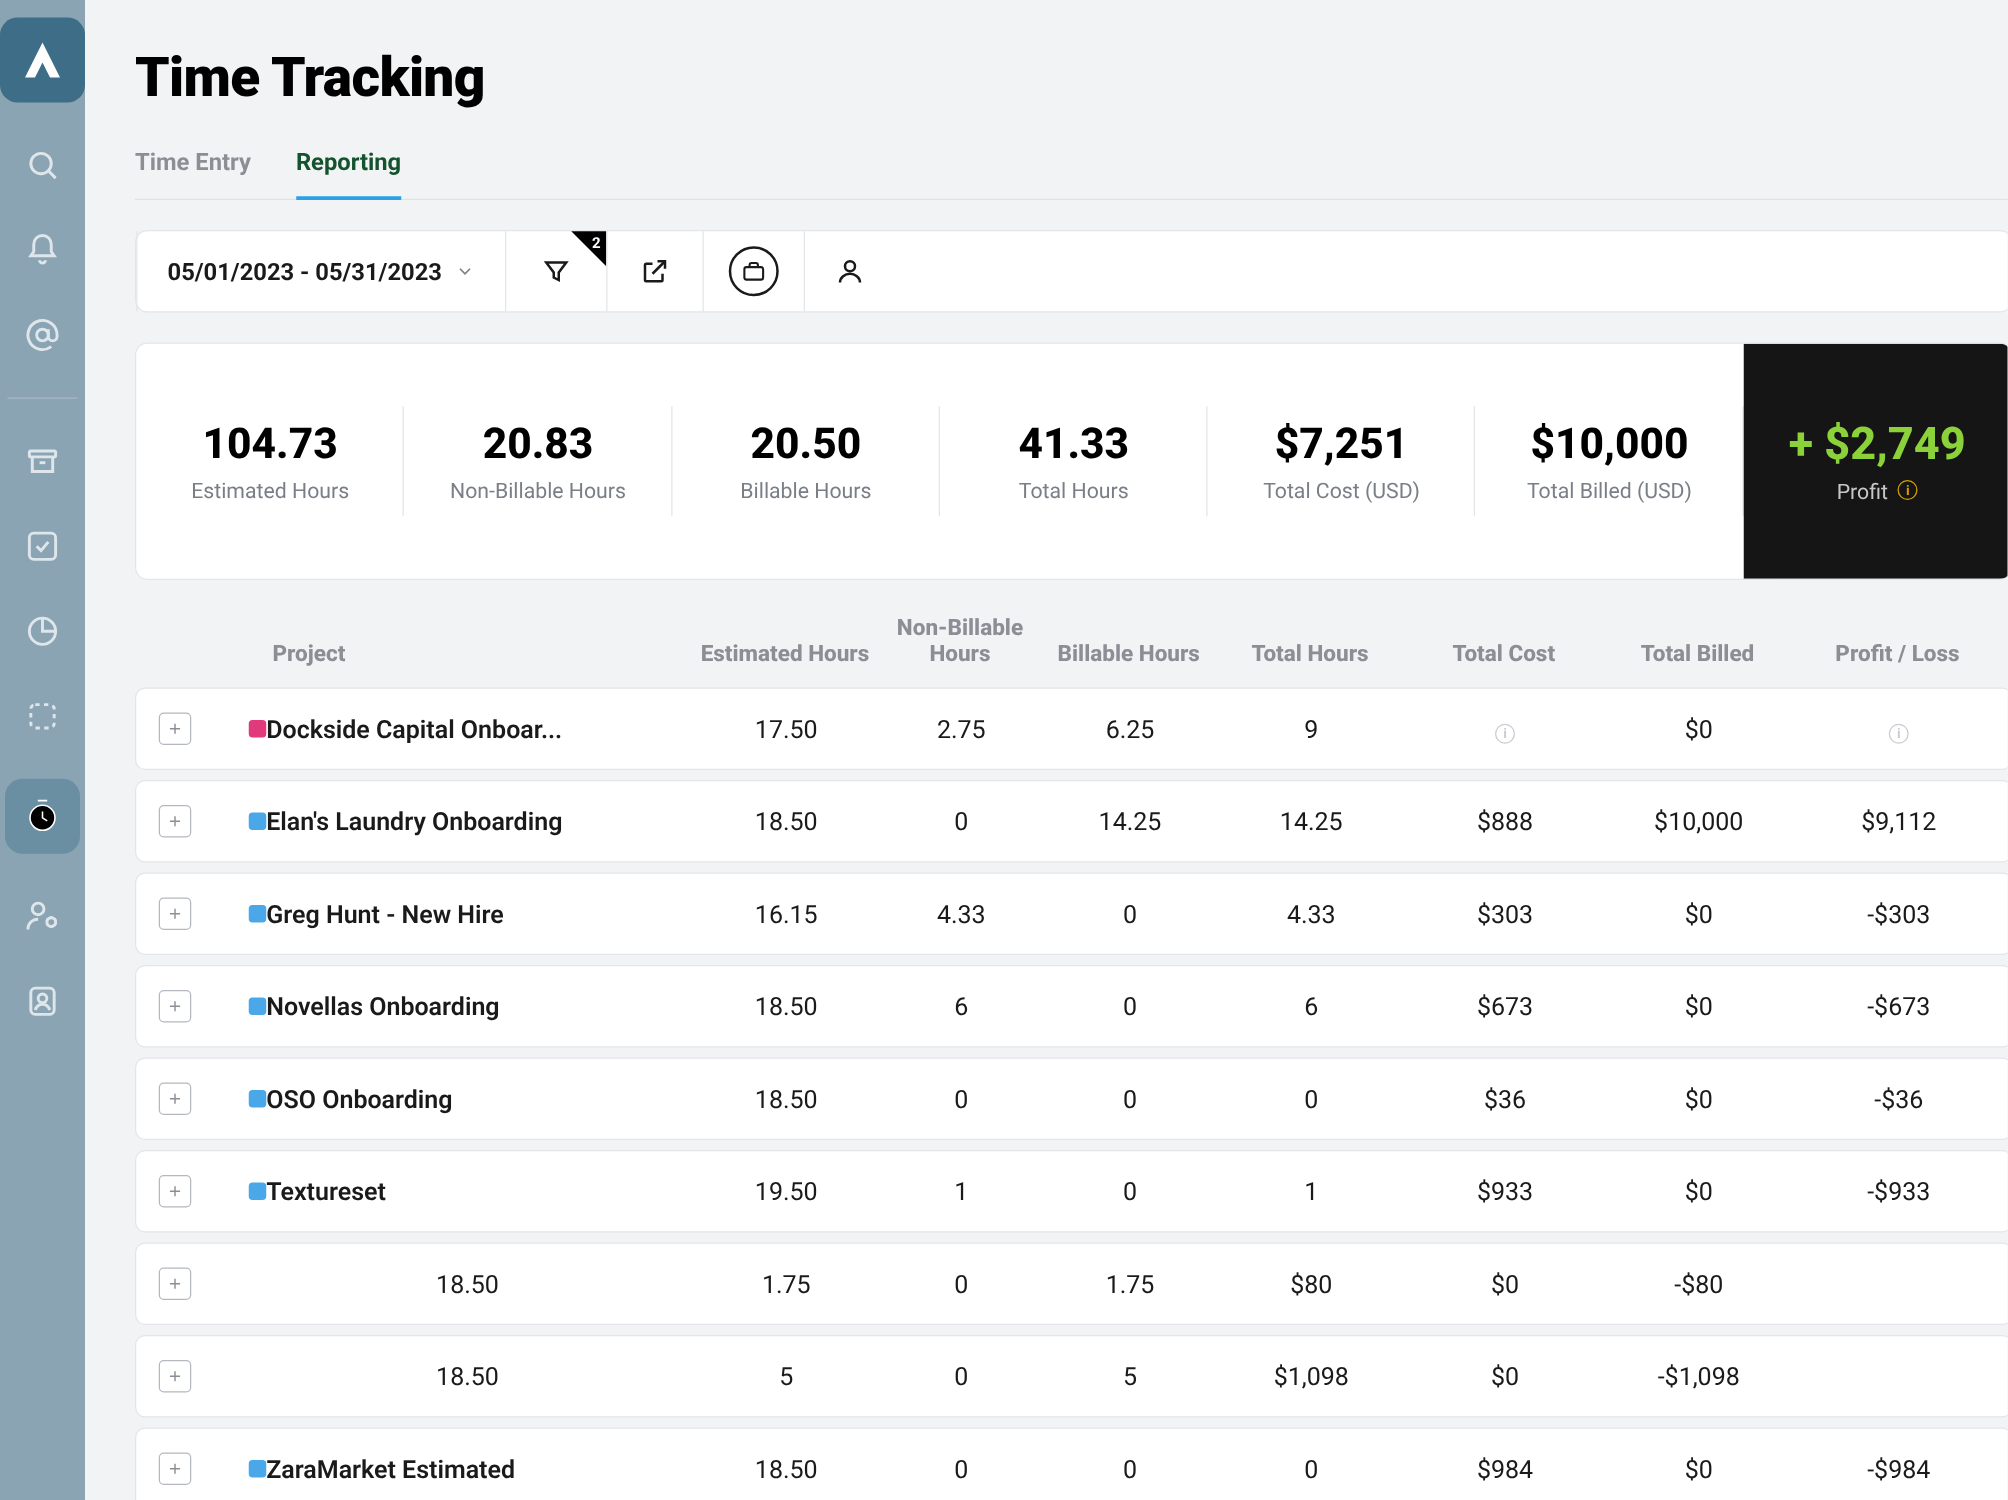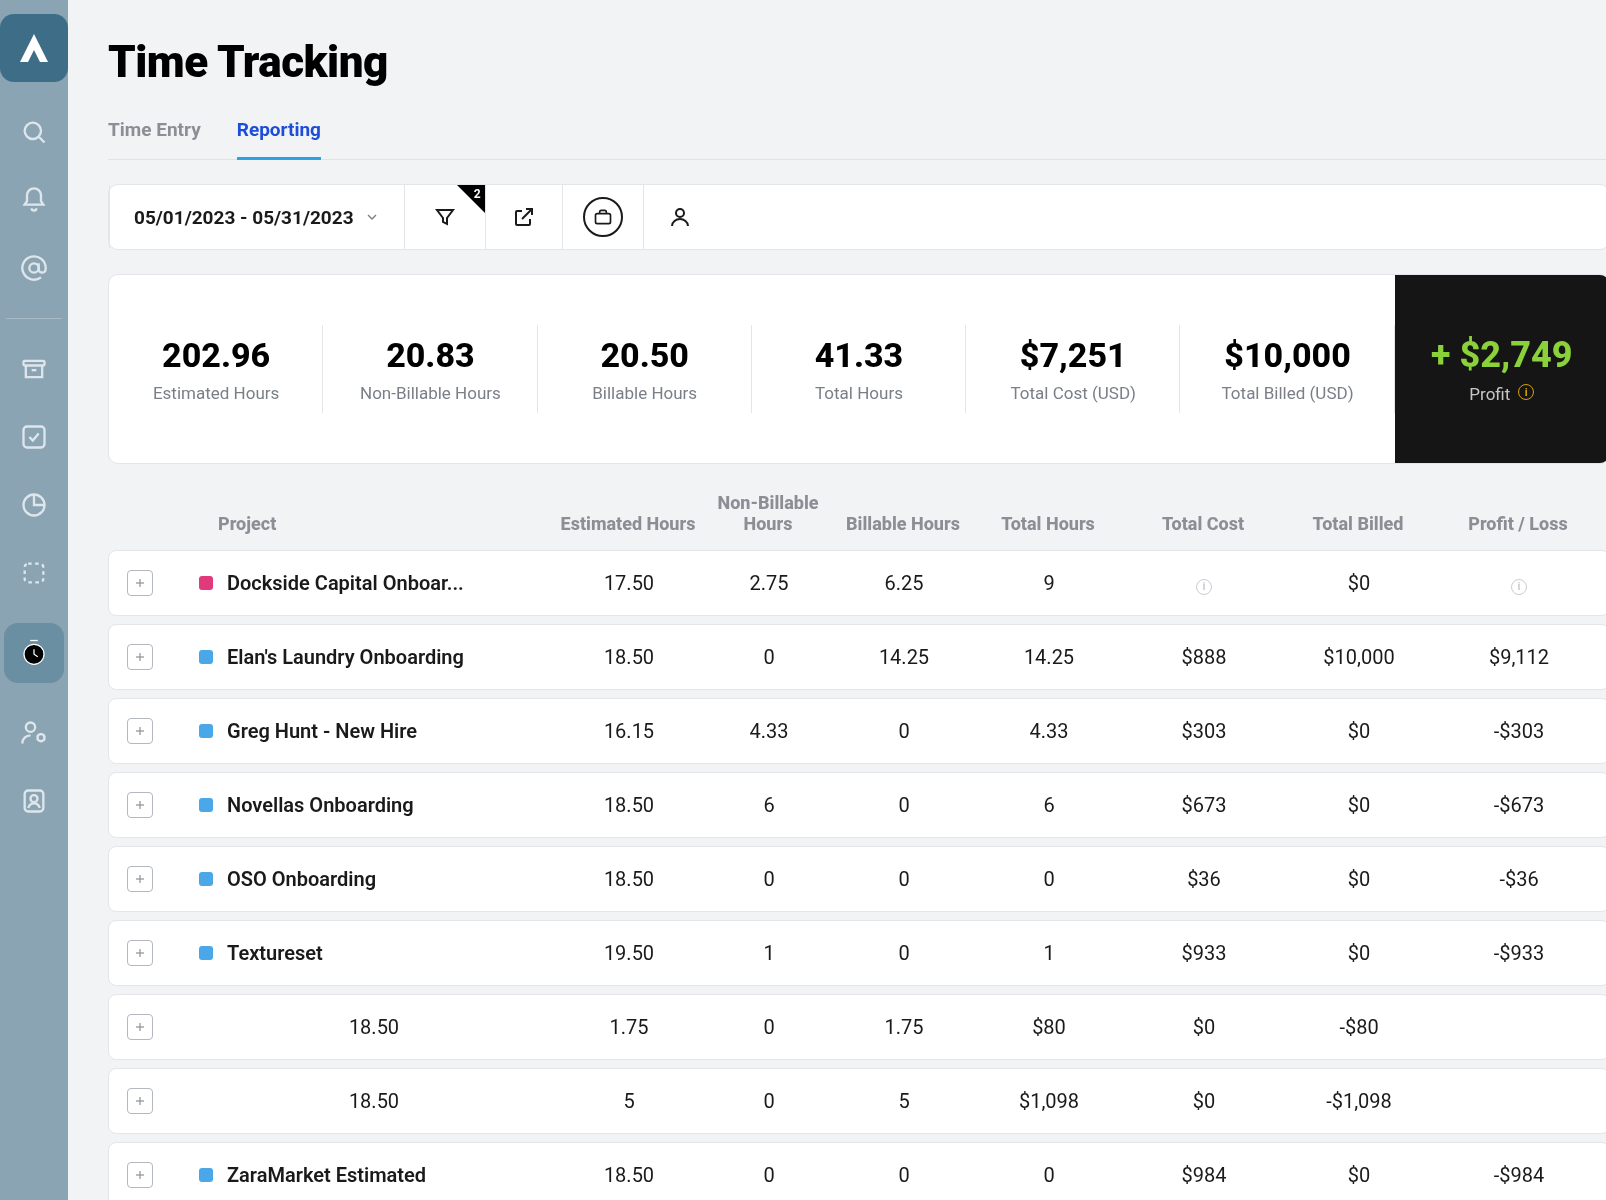--- a/index.html
+++ b/index.html
@@ -59,21 +59,21 @@
   .tabs {
     display: flex; gap: 36px; margin-top: 18px;
     border-bottom: 1px solid #e0e2e6;
   }
   .tab {
     font-size: 19px; font-weight: 700; color: #8b8f95;
     padding: 12px 0 16px 0; cursor: pointer;
     border-bottom: 3px solid transparent;
     margin-bottom: -1px;
   }
-  .tab.active { color: #1d4ed8; border-bottom-color: #2aa3e6; }
+  .tab.active { color: #14532d; border-bottom-color: #2aa3e6; }
 
   .content { padding: 24px 40px; }
 
   .toolbar {
     display: flex; gap: 0;
     background: #fff;
     border: 1px solid #e3e5e9;
     border-radius: 10px;
     height: 66px;
     align-items: stretch;
@@ -169,21 +169,21 @@
   }
   .expand-btn {
     width: 26px; height: 26px;
     border: 1.5px solid #b4b8bf;
     border-radius: 4px;
     display:flex;align-items:center;justify-content:center;
     cursor:pointer;
     margin-left: 8px;
   }
   .expand-btn svg { width:14px;height:14px;stroke:#8b8f95;stroke-width:2;fill:none;}
-  .proj-cell { display:flex; align-items:center; gap:14px; overflow:hidden;padding-left:10px;}
+  .proj-cell { display:flex; align-items:center; gap:0; overflow:hidden;padding-left:10px;}
   .proj-sq { width:14px;height:14px;border-radius:3px;flex-shrink:0;}
   .proj-name { font-size:20px; font-weight:600; color:#1a1a1a; white-space:nowrap; overflow:hidden; text-overflow:ellipsis;}
   .td { font-size:20px; color:#1a1a1a; text-align:center; }
   .td .info-dot { margin:0 auto; }
 </style>
 </head>
 <body>
 
 <div class="sidebar">
   <div class="logo-box">
@@ -301,21 +301,21 @@
       <div class="toolbar-seg" style="padding:0 24px;">
         <svg class="tb-ico" viewBox="0 0 24 24">
             <circle cx="12" cy="8" r="4"></circle>
             <path d="M4 21c0-4 4-7 8-7s8 3 8 7"></path>
           </svg>
       </div>
     </div>
 
     <div class="summary">
       <div class="sum-cell">
-        <div class="sum-val">202.96</div>
+        <div class="sum-val">104.73</div>
         <div class="sum-label">Estimated Hours</div>
       </div>
       <div class="sum-cell">
         <div class="sum-val">20.83</div>
         <div class="sum-label">Non-Billable Hours</div>
       </div>
       <div class="sum-cell">
         <div class="sum-val">20.50</div>
         <div class="sum-label">Billable Hours</div>
       </div>

